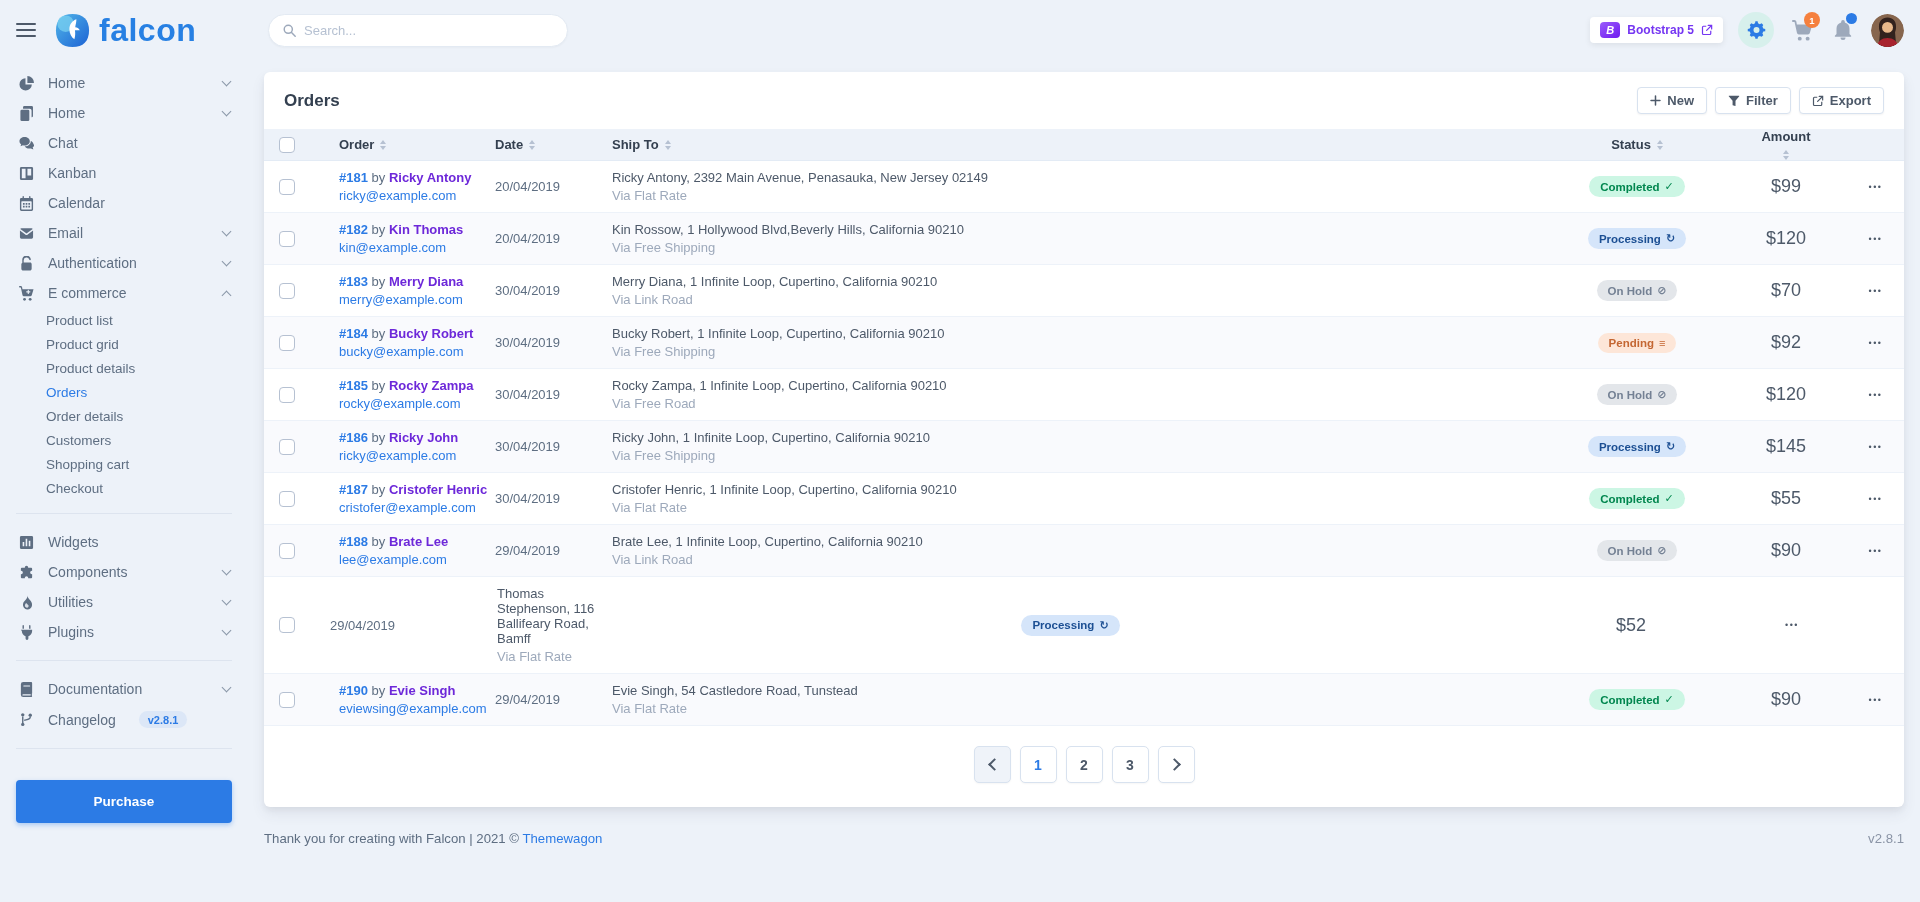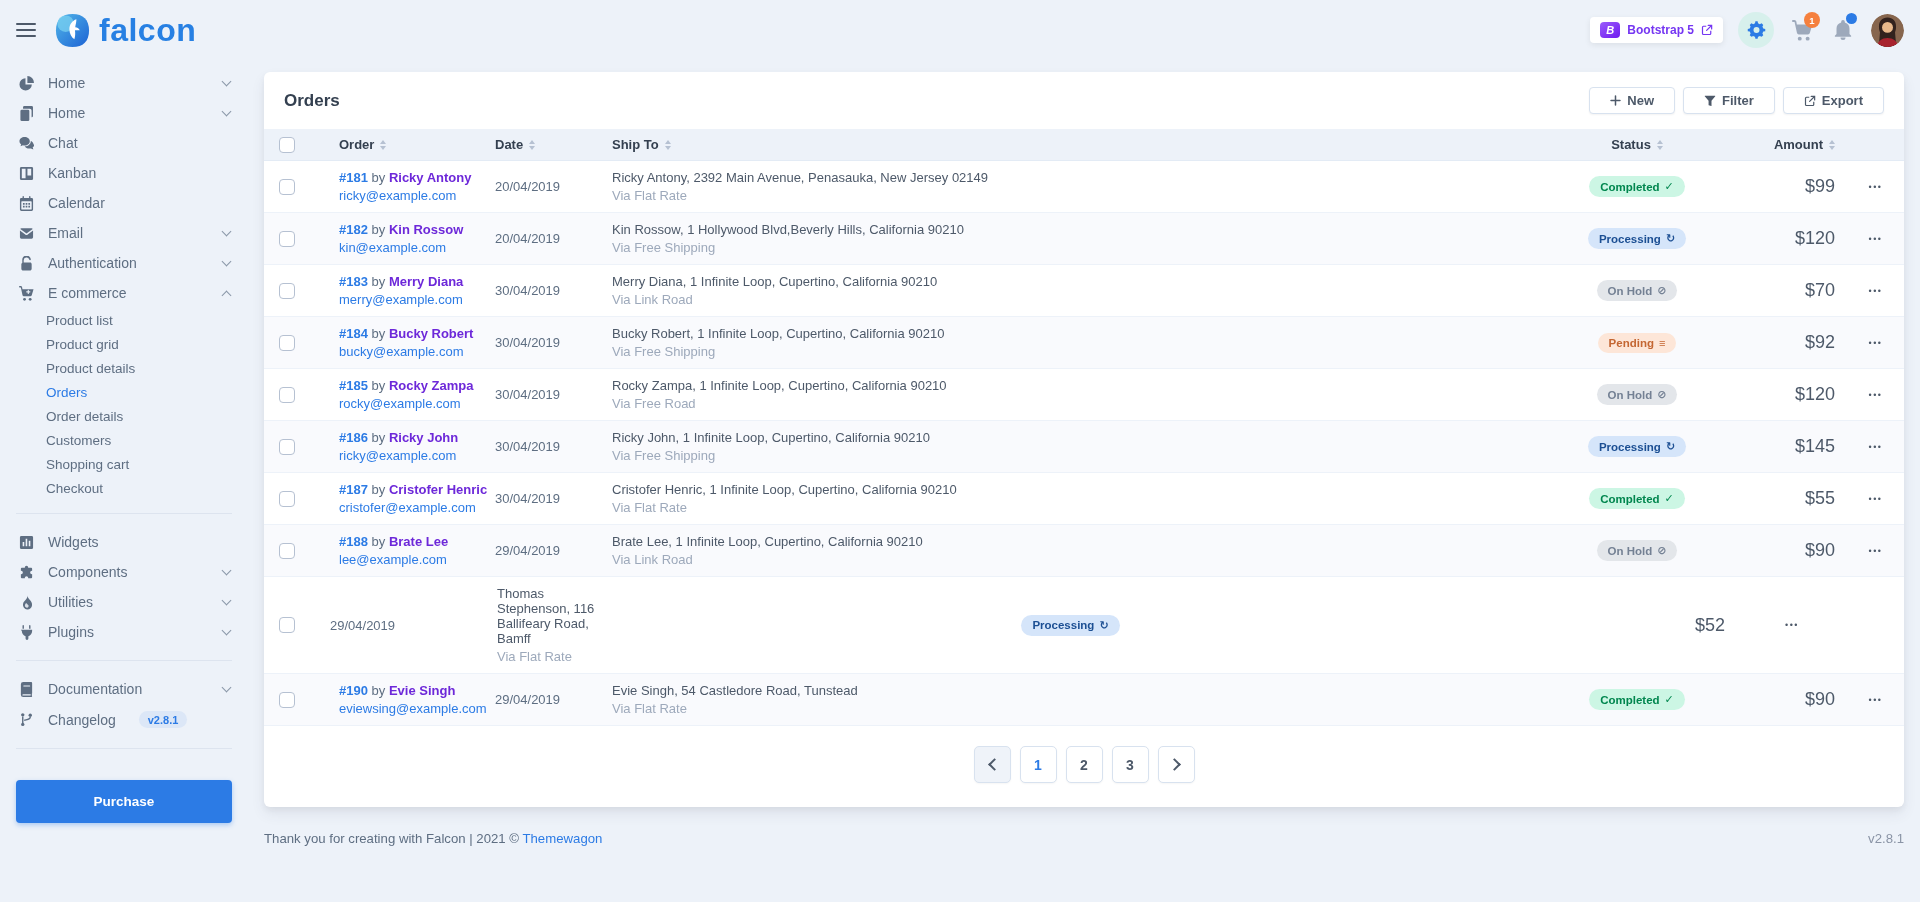--- a/index.html
+++ b/index.html
@@ -54,34 +54,34 @@
   .vbadge { margin-left:10px; background:#dce7f7; color:#2c7be5; font-size:11px; font-weight:700; padding:2.5px 9px; border-radius:10px; }
   .purchase-btn { width:100%; margin-top:18px; background:#2c7be5; border:none; color:#fff; font-size:13.5px;
     font-weight:600; padding:14px 0; border-radius:4px; box-shadow:0 2px 5px rgba(44,123,229,0.35); }
 
   
   .card { background:#fff; border-radius:6px; box-shadow:0 7px 14px rgba(59,65,94,0.08),0 3px 6px rgba(0,0,0,0.05); overflow:hidden; }
   .card-header { display:flex; align-items:center; justify-content:space-between; padding:15px 20px; }
   .card-title { font-size:17px; font-weight:600; color:#344050; }
   .actions { display:flex; gap:8px; }
   .btn { display:inline-flex; align-items:center; gap:6px; border:1px solid #d8e2ef; background:#fff;
-    border-radius:4px; padding:5px 20px; font-size:13px; font-weight:600; color:#4d5969;
+    border-radius:4px; padding:5px 12px; font-size:13px; font-weight:600; color:#4d5969;
     box-shadow:0 1px 2px rgba(0,0,0,0.05); }
   .btn .btn-ic { display:flex; color:#4d5969; }
 
   
   .grid-row { display:grid; grid-template-columns:60px 165px 115px 1fr 200px 110px 57px; align-items:center; }
   .thead { background:#edf2f9; height:32px; border-bottom:1px solid #e3ebf5; font-size:13px; font-weight:700; color:#344050; }
   .th { display:flex; align-items:center; gap:6px; height:100%; }
   .c-check { padding-left:15px; }
   .c-order { padding-left:15px; }
   .c-date { padding-left:6px; }
   .c-ship { padding-left:8px; }
   .c-status { justify-content:center; }
-  .c-amount { justify-content:flex-end; padding-right:12px; }
+  .c-amount { justify-content:flex-end; padding-right:12px;flex-direction:column; }
   .c-dots { justify-content:center; }
   .sort { display:inline-flex; flex-direction:column; gap:2px; }
   .sort i { width:0; height:0; border-left:3.5px solid transparent; border-right:3.5px solid transparent; }
   .sort .su { border-bottom:4px solid #b6c1d2; }
   .sort .sd { border-top:4px solid #b6c1d2; }
   .cbx { width:16px; height:16px; border:1px solid #b6c1d2; border-radius:4px; background:#fff; display:inline-block; cursor:pointer; }
   .trow { padding:9px 0; border-bottom:1px solid #edf2f9; font-size:13px; }
   .tbody .trow:nth-of-type(even) { background:#f9fafd; }
   .td { display:flex; align-items:center; }
   .td.c-check { align-self:center; }
@@ -134,20 +134,31 @@
                 <stop offset="1" stop-color="#1c62d4"></stop>
               </linearGradient>
             </defs>
             <path d="M19 2c11 0 17 6 17 17s-6 17-17 17S2 30 2 19 8 2 19 2z" fill="url(#lg1)"></path>
             <circle cx="12" cy="12" r="8.5" fill="#7ad0f0" opacity="0.75"></circle>
             <path d="M23 7.5c-4.2 1.2-7.2 5.3-7.2 10.3 0 4.2 2 8.2 5.1 10.2 1-3 1.1-6 .6-9.2h5c-1-2.1-2.6-3.2-4.7-3.2.5-2.9 1.2-5.3 1.2-8.1z" fill="#fff"></path>
           </svg>
         </span>
       <span class="brand-text">falcon</span>
     </a>
+  </div>
+  <div class="search">
+    <span style="display:flex">
+        <svg viewBox="0 0 16 16" width="13" height="13">
+          <g fill="none" stroke="#9da9bb" stroke-width="1.8">
+            <circle cx="6.5" cy="6.5" r="5"></circle>
+            <path d="M10.5 10.5 15 15" stroke-linecap="round"></path>
+          </g>
+        </svg>
+      </span>
+    <input placeholder="Search..." style="">
   </div>
   <div class="nav-right">
     <a class="bs-pill">
       <span class="bs-logo">B</span>
       <span>Bootstrap 5</span>
       <span style="display:flex">
           <svg viewBox="0 0 16 16" width="12" height="12">
             <g fill="none" stroke="currentColor" stroke-width="1.6">
               <path d="M7 3H3.2A1.2 1.2 0 0 0 2 4.2v8.6A1.2 1.2 0 0 0 3.2 14h8.6a1.2 1.2 0 0 0 1.2-1.2V9"></path>
               <path d="M9.5 1.8h4.7v4.7M14 2 7.5 8.5" stroke-linecap="round"></path>
@@ -497,21 +508,21 @@
               <span class="dots">•••</span>
             </div>
           </div>
 
           <div class="trow grid-row">
             <div class="td c-check">
               <span class="cbx"></span>
             </div>
             <div class="td c-order">
               <div>
-                <a class="oid">#182</a><span class="oby"> by </span><span class="oname">Kin Rossow</span>
+                <a class="oid">#182</a><span class="oby"> by </span><span class="oname">Kin Thomas</span>
               </div>
               <a class="email">kin@example.com</a>
             </div>
             <div class="td c-date">20/04/2019</div>
             <div class="td c-ship">
               <div class="addr">Kin Rossow, 1 Hollywood Blvd,Beverly Hills, California 90210</div>
               <div class="via">Via Free Shipping</div>
             </div>
             <div class="td c-status">
               <span class="pill" style="background: rgb(213, 229, 250); color: rgb(28, 79, 147);">

